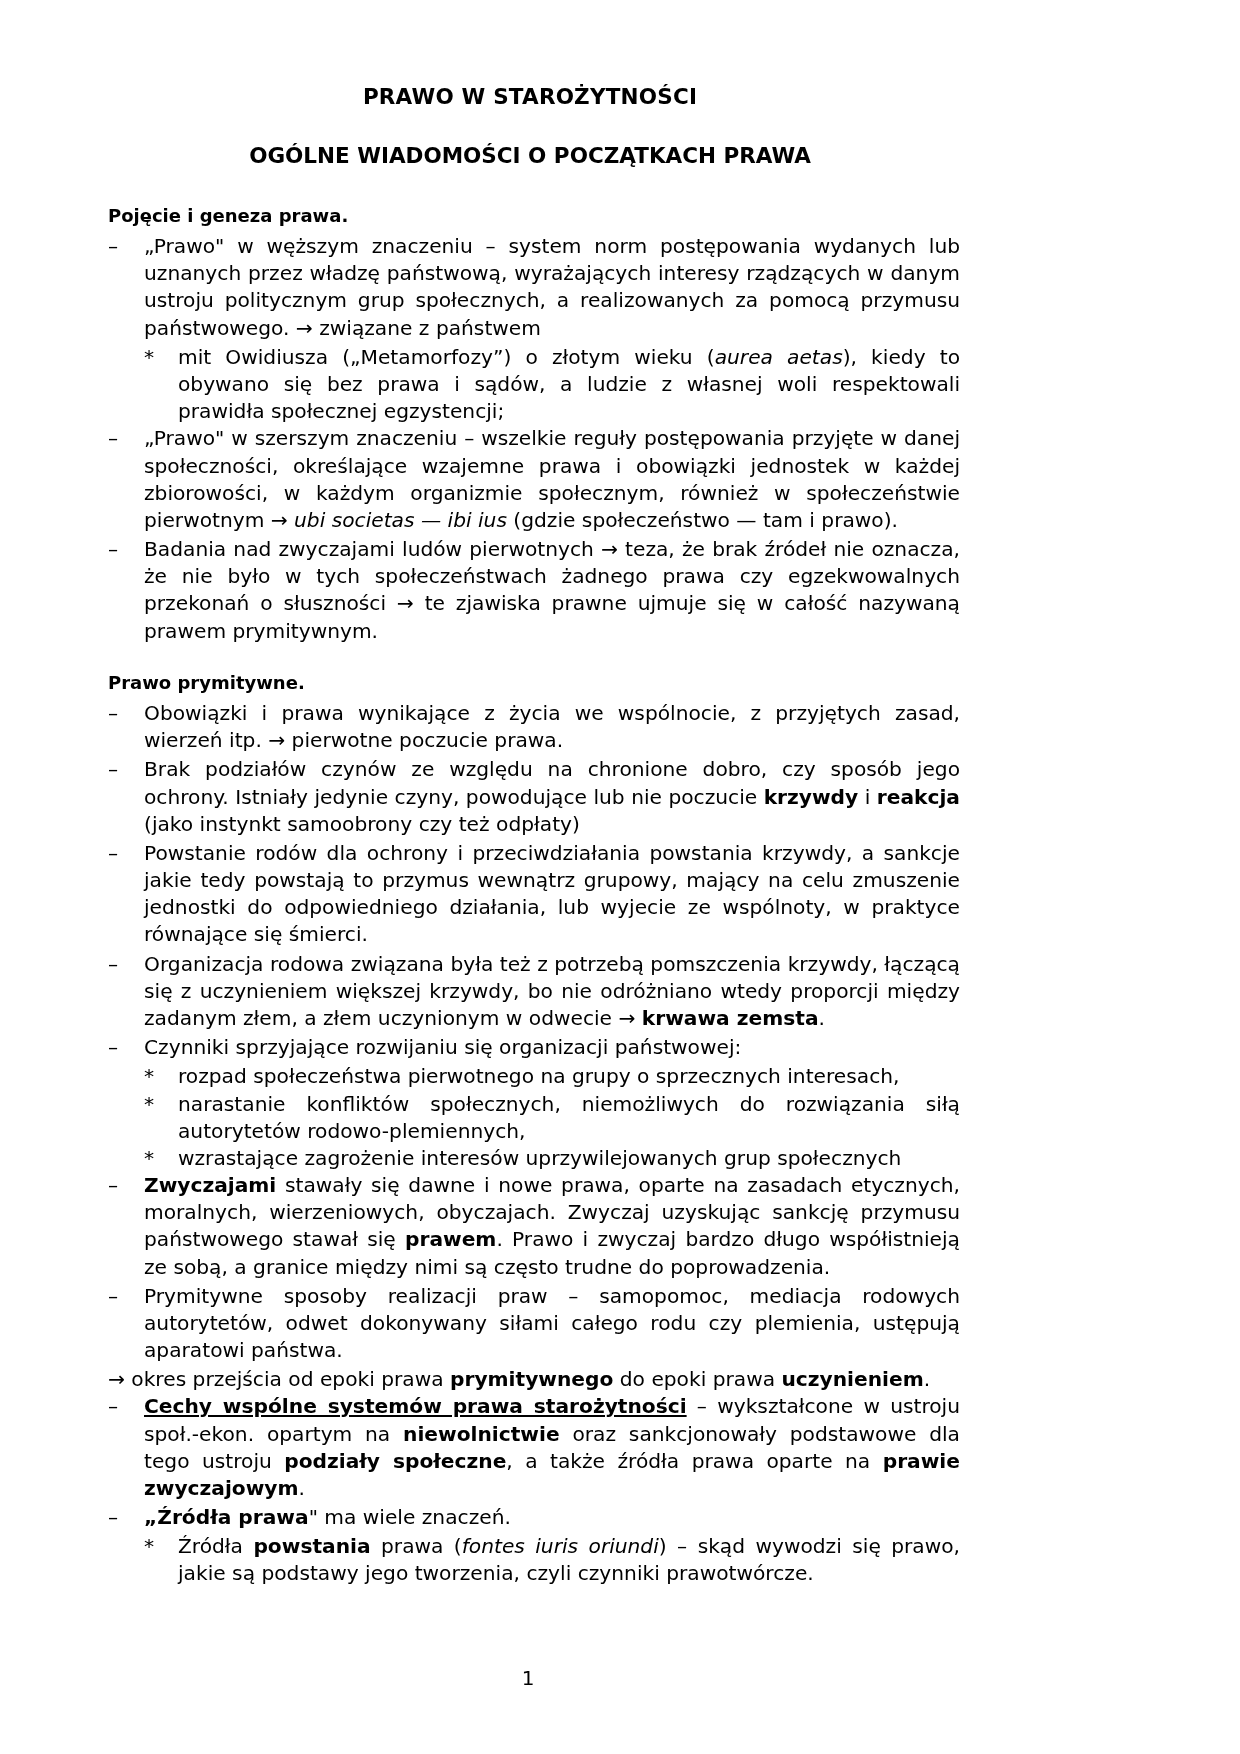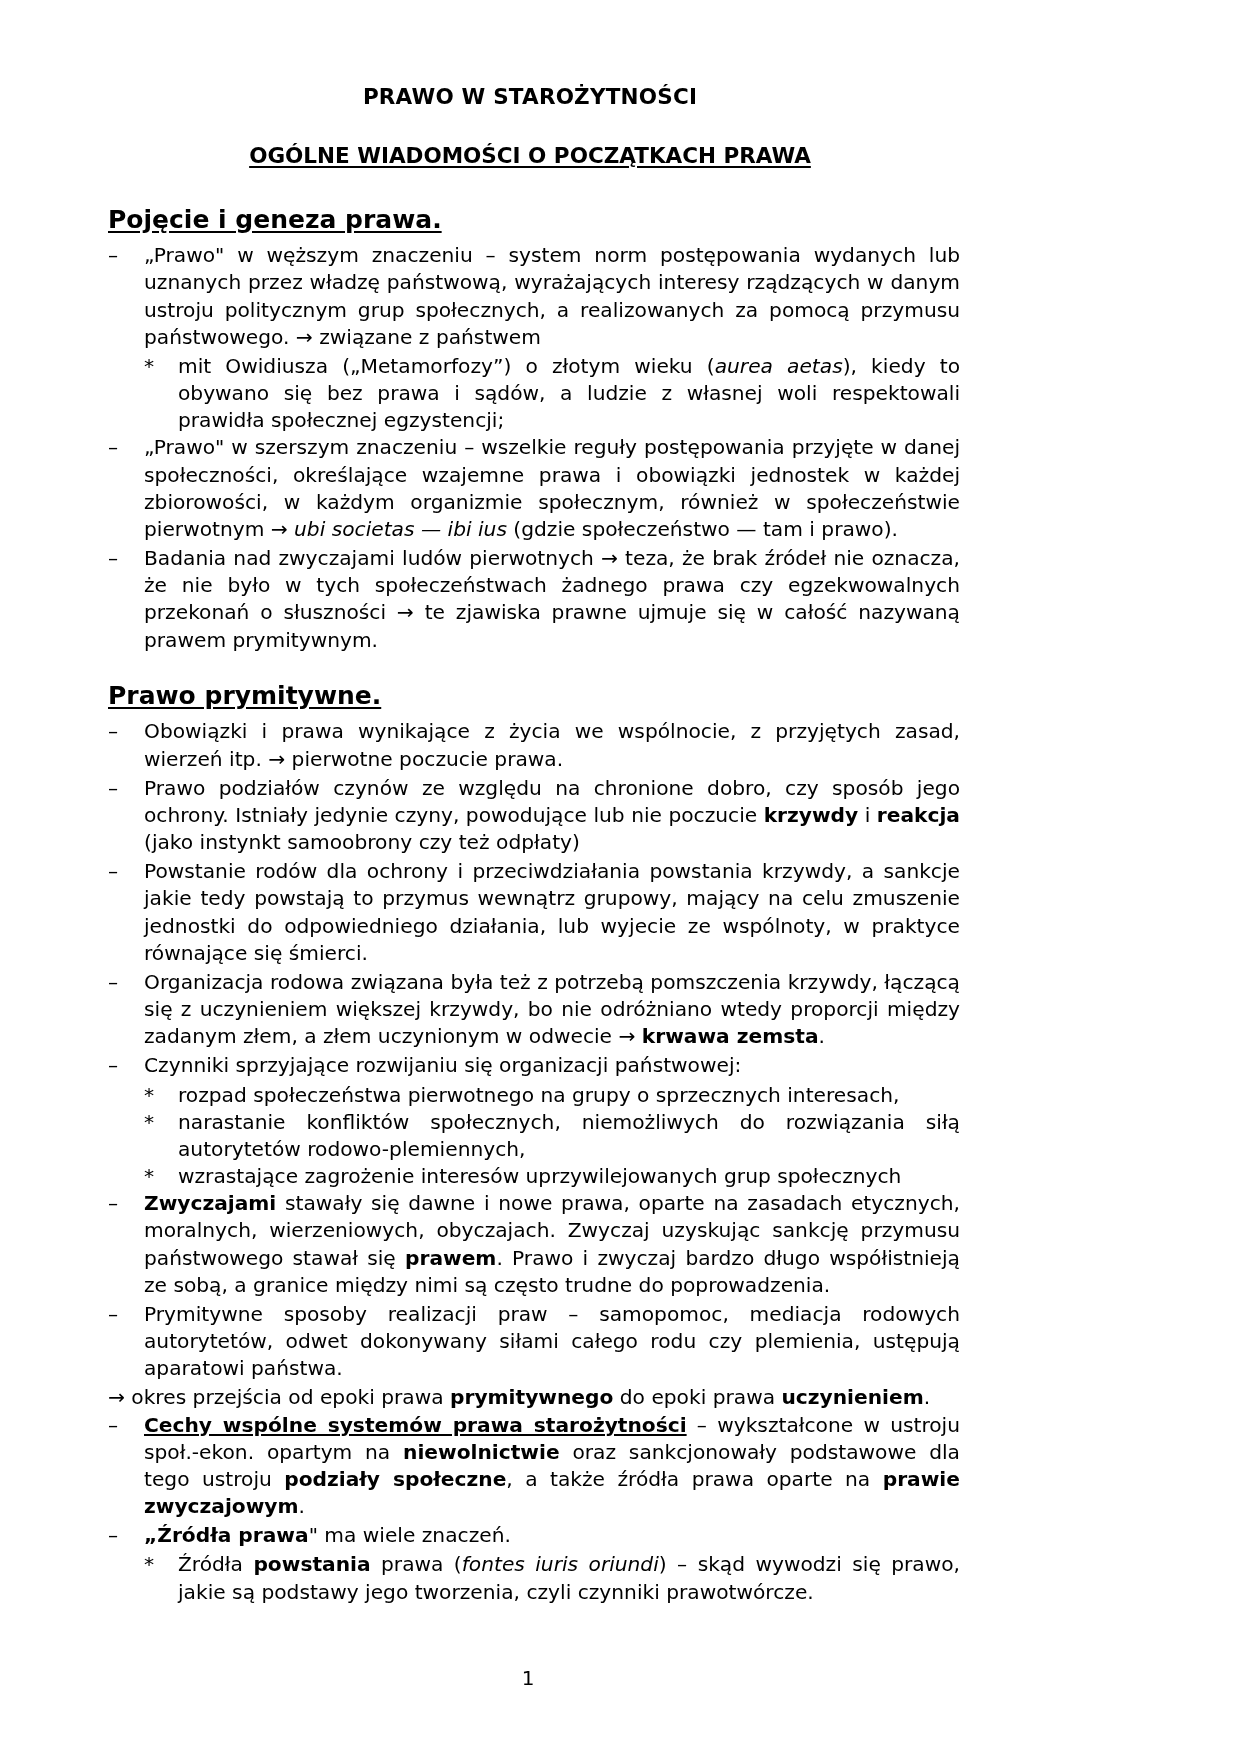--- a/index.html
+++ b/index.html
@@ -26,29 +26,27 @@
     font-weight: bold;
     font-size: 21.5px;
     letter-spacing: 0.2px;
     margin: 12px 0 0 0;
     line-height: 1.25;
   }
   .doc-subtitle {
     text-align: center;
     font-weight: bold;
     font-size: 21.5px;
-    text-decoration: underline;
     text-underline-offset: 3px;
     margin: 32px 0 0 0;
     line-height: 1.25;
   }
   .section-heading {
     font-weight: bold;
-    font-size: 25px;
-    text-decoration: underline;
+    font-size: 18px;
     text-underline-offset: 3px;
     margin: 34px 0 6px 8px;
     line-height: 1.3;
   }
   .section-heading.tight { margin-top: 26px; }
 
   ul.dash-list {
     list-style: none;
     margin: 0;
     padding: 0;
@@ -122,21 +120,21 @@
         <li class="dash-item"><span class="dash-marker">–</span><span>„Prawo" w węższym znaczeniu – system norm postępowania wydanych lub uznanych przez władzę państwową, wyrażających interesy rządzących w danym ustroju politycznym grup społecznych, a realizowanych za pomocą przymusu państwowego. → związane z państwem</span></li>
         <div class="star-wrap">
           <div class="star-item"><span class="star-marker">*</span><span>mit Owidiusza („Metamorfozy”) o złotym wieku (</span><i>aurea aetas</i><span>), kiedy to obywano się bez prawa i sądów, a ludzie z własnej woli respektowali prawidła społecznej egzystencji;</span></div>
         </div>
         <li class="dash-item"><span class="dash-marker">–</span><span>„Prawo" w szerszym znaczeniu – wszelkie reguły postępowania przyjęte w danej społeczności, określające wzajemne prawa i obowiązki jednostek w każdej zbiorowości, w każdym organizmie społecznym, również w społeczeństwie pierwotnym → </span><i>ubi societas — ibi ius</i><span> (gdzie społeczeństwo — tam i prawo).</span></li>
         <li class="dash-item"><span class="dash-marker">–</span><span>Badania nad zwyczajami ludów pierwotnych → teza, że brak źródeł nie oznacza, że nie było w tych społeczeństwach żadnego prawa czy egzekwowalnych przekonań o słuszności → te zjawiska prawne ujmuje się w całość nazywaną prawem prymitywnym.</span></li>
       </ul>
       <div class="section-heading tight">Prawo prymitywne.</div>
       <ul class="dash-list">
         <li class="dash-item"><span class="dash-marker">–</span><span>Obowiązki i prawa wynikające z życia we wspólnocie, z przyjętych zasad, wierzeń itp. → pierwotne poczucie prawa.</span></li>
-        <li class="dash-item"><span class="dash-marker">–</span><span>Prawo podziałów czynów ze względu na chronione dobro, czy sposób jego ochrony. Istniały jedynie czyny, powodujące lub nie poczucie </span><b>krzywdy</b><span> i </span><b>reakcja</b><span> (jako instynkt samoobrony czy też odpłaty)</span></li>
+        <li class="dash-item"><span class="dash-marker">–</span><span>Brak podziałów czynów ze względu na chronione dobro, czy sposób jego ochrony. Istniały jedynie czyny, powodujące lub nie poczucie </span><b>krzywdy</b><span> i </span><b>reakcja</b><span> (jako instynkt samoobrony czy też odpłaty)</span></li>
         <li class="dash-item"><span class="dash-marker">–</span><span>Powstanie rodów dla ochrony i przeciwdziałania powstania krzywdy, a sankcje jakie tedy powstają to przymus wewnątrz grupowy, mający na celu zmuszenie jednostki do odpowiedniego działania, lub wyjecie ze wspólnoty, w praktyce równające się śmierci.</span></li>
         <li class="dash-item"><span class="dash-marker">–</span><span>Organizacja rodowa związana była też z potrzebą pomszczenia krzywdy, łączącą się z uczynieniem większej krzywdy, bo nie odróżniano wtedy proporcji między zadanym złem, a złem uczynionym w odwecie → </span><b>krwawa zemsta</b><span>.</span></li>
         <li class="dash-item"><span class="dash-marker">–</span><span>Czynniki sprzyjające rozwijaniu się organizacji państwowej:</span></li>
         <div class="star-wrap">
           <div class="star-item nojust"><span class="star-marker">*</span><span>rozpad społeczeństwa pierwotnego na grupy o sprzecznych interesach,</span></div>
           <div class="star-item"><span class="star-marker">*</span><span>narastanie konfliktów społecznych, niemożliwych do rozwiązania siłą autorytetów rodowo-plemiennych,</span></div>
           <div class="star-item nojust"><span class="star-marker">*</span><span>wzrastające zagrożenie interesów uprzywilejowanych grup społecznych</span></div>
         </div>
         <li class="dash-item"><span class="dash-marker">–</span><b>Zwyczajami</b><span> stawały się dawne i nowe prawa, oparte na zasadach etycznych, moralnych, wierzeniowych, obyczajach. Zwyczaj uzyskując sankcję przymusu państwowego stawał się </span><b>prawem</b><span>. Prawo i zwyczaj bardzo długo współistnieją ze sobą, a granice między nimi są często trudne do poprowadzenia.</span></li>
         <li class="dash-item"><span class="dash-marker">–</span><span>Prymitywne sposoby realizacji praw – samopomoc, mediacja rodowych autorytetów, odwet dokonywany siłami całego rodu czy plemienia, ustępują aparatowi państwa.</span></li>

